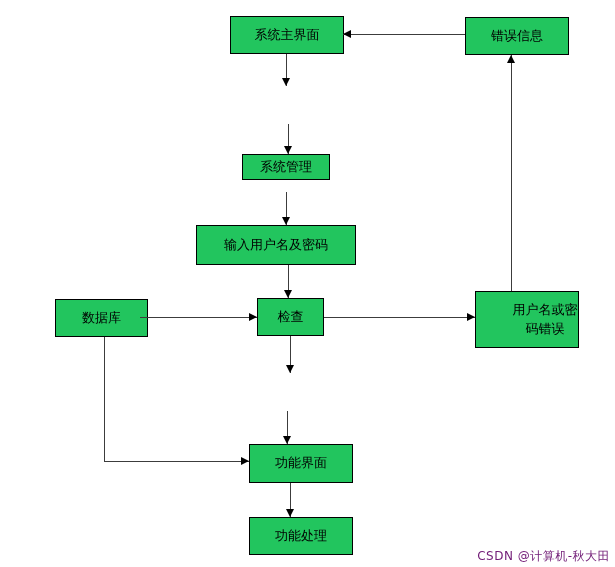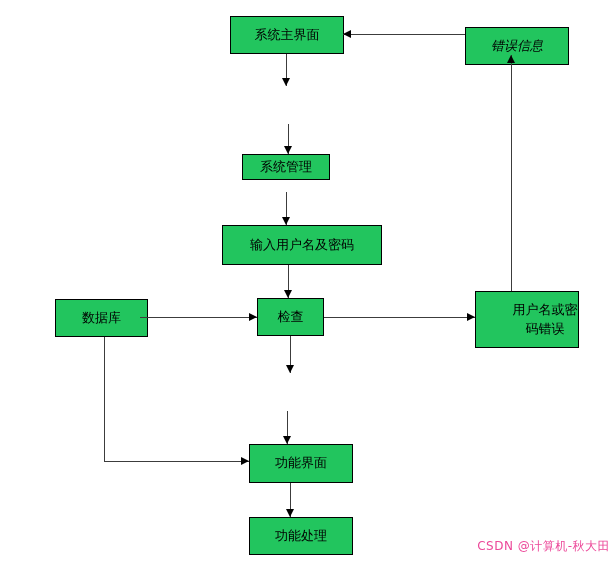--- a/index.html
+++ b/index.html
@@ -16,33 +16,33 @@
   }
   .node span { white-space:pre-line; line-height:1.4; }
   .line { position:absolute; background:#3c3c3c; }
   .arr { position:absolute; width:0; height:0; }
   .arr.down  { border-left:4px solid transparent; border-right:4px solid transparent; border-top:8px solid #000; }
   .arr.up    { border-left:4px solid transparent; border-right:4px solid transparent; border-bottom:8px solid #000; }
   .arr.left  { border-top:4px solid transparent; border-bottom:4px solid transparent; border-right:8px solid #000; }
   .arr.right { border-top:4px solid transparent; border-bottom:4px solid transparent; border-left:8px solid #000; }
   
   #n-main     { left:230px; top:16px;  width:114px; height:38px; }
-  #n-error    { left:465px; top:27px;  width:104px; height:38px;font-style:italic; }
+  #n-error    { left:465px; top:17px;  width:104px; height:38px; }
   #n-login    { left:227px; top:86px;  width:124px; height:38px; }
   #n-sysmgmt  { left:242px; top:154px; width:88px;  height:26px; }
-  #n-input    { left:222px; top:225px; width:160px; height:40px; }
+  #n-input    { left:196px; top:225px; width:160px; height:40px; }
   #n-database { left:55px;  top:299px; width:93px;  height:38px; }
   #n-check    { left:257px; top:298px; width:67px;  height:38px;justify-content:center; }
   #n-wrong    { left:475px; top:291px; width:104px; height:57px;padding-left:36px; }
   #n-correct  { left:221px; top:373px; width:133px; height:38px; }
   #n-funcui   { left:249px; top:444px; width:104px; height:39px; }
   #n-funcproc { left:249px; top:517px; width:104px; height:38px; }
   .watermark {
-    position:absolute; right:5px; bottom:12px;
-    font-size:12px; color:#ec4899; letter-spacing:0.5px;
+    position:absolute; right:5px; bottom:2px;
+    font-size:12px; color:#701a75; letter-spacing:0.5px;
   }
 </style>
 </head>
 <body>
 
 <div id="canvas">
 
   <div class="node" id="n-main">
     <span>系统主界面</span>
   </div>

